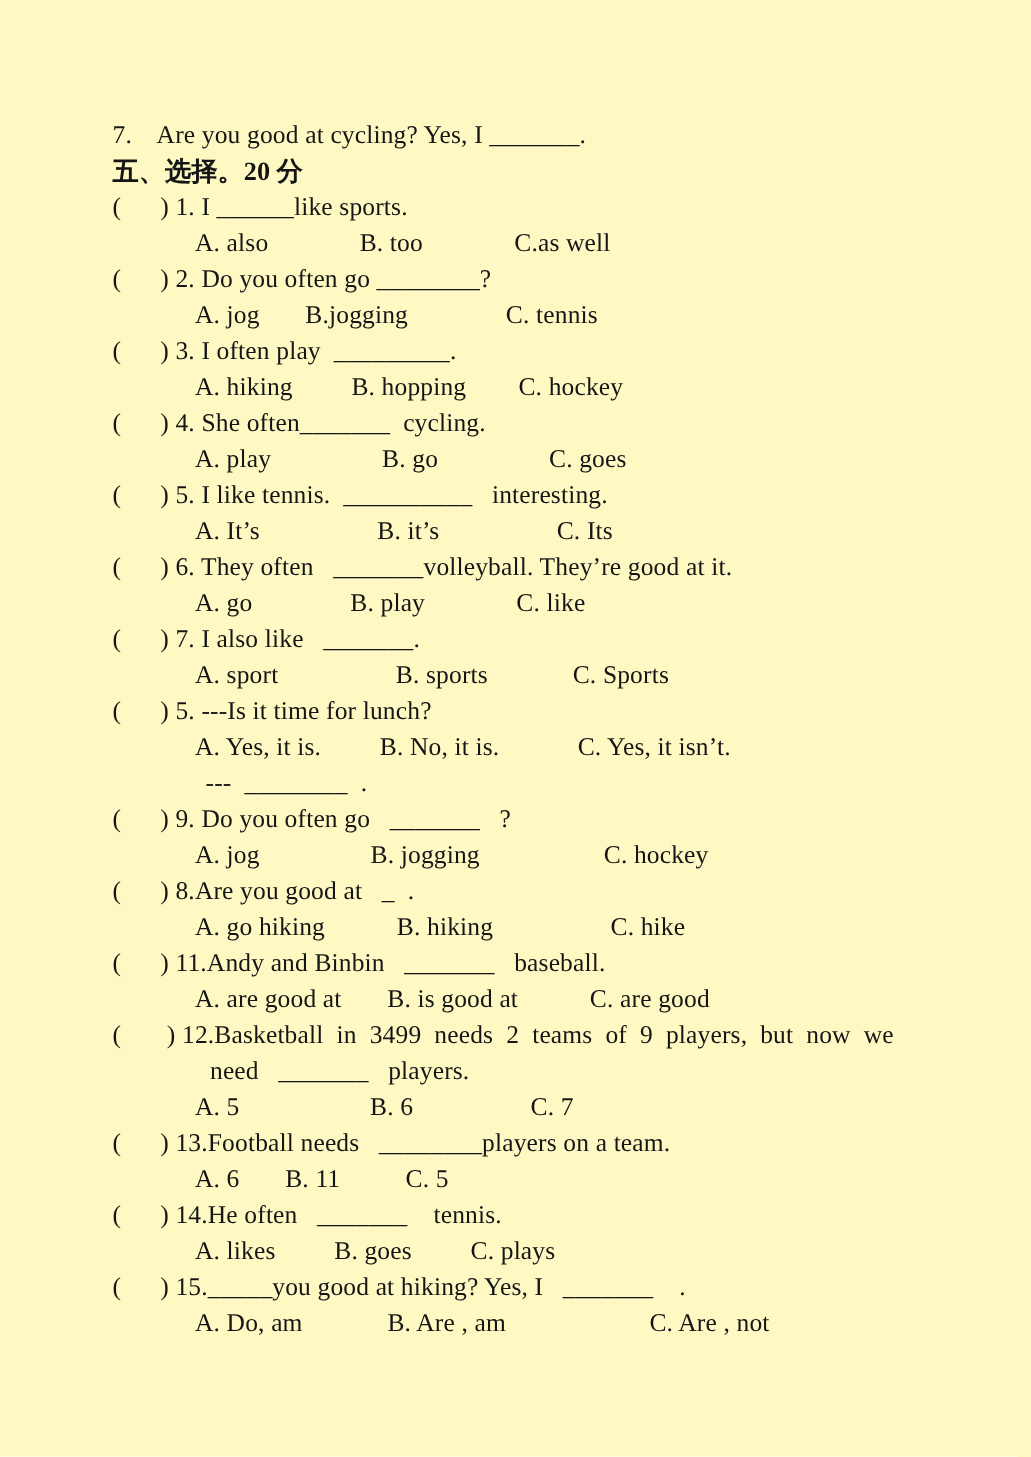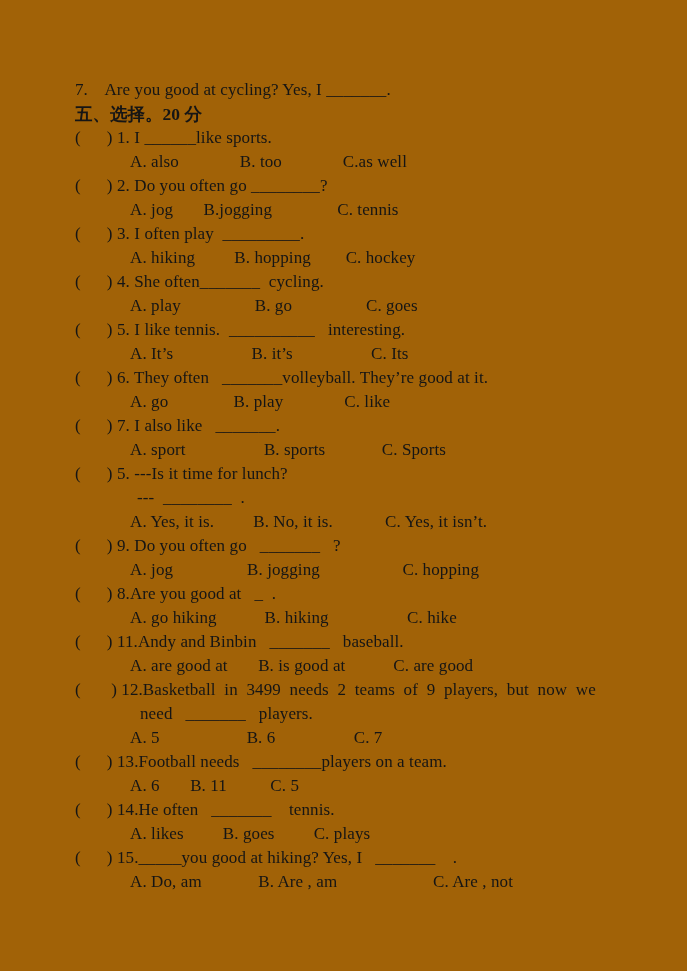--- a/index.html
+++ b/index.html
@@ -12,21 +12,21 @@
     height: 971px;
     overflow: hidden;
     font-family: "Liberation Serif", serif;
     color: #151515;
   }
   .page {
     box-sizing: border-box;
     width: 687px;
     height: 971px;
     padding: 78px 68px 0 75px;
-    background: #a16207;
+    background: #fef9c3;
   }
   .line {
     font-size: 17px;
     line-height: 24px;
     white-space: pre-wrap;
     letter-spacing: 0.1px;
   }
   .section-header {
     font-weight: 700;
     font-size: 17.5px;
@@ -82,27 +82,27 @@
     <div class="line opts">A. go               B. play              C. like</div>
   </div>
 
   <div>
     <div class="line">(      ) 7. I also like   _______.</div>
     <div class="line opts">A. sport                  B. sports             C. Sports</div>
   </div>
 
   <div>
     <div class="line">(      ) 5. ---Is it time for lunch?</div>
+    <div class="line opts">A. Yes, it is.         B. No, it is.            C. Yes, it isn’t.</div>
     <div class="line cont8">---  ________  .</div>
-    <div class="line opts">A. Yes, it is.         B. No, it is.            C. Yes, it isn’t.</div>
   </div>
 
   <div>
     <div class="line">(      ) 9. Do you often go   _______   ?</div>
-    <div class="line opts">A. jog                 B. jogging                   C. hopping</div>
+    <div class="line opts">A. jog                 B. jogging                   C. hockey</div>
   </div>
 
   <div>
     <div class="line">(      ) 8.Are you good at   _  .</div>
     <div class="line opts">A. go hiking           B. hiking                  C. hike</div>
   </div>
 
   <div>
     <div class="line">(      ) 11.Andy and Binbin   _______   baseball.</div>
     <div class="line opts">A. are good at       B. is good at           C. are good</div>

